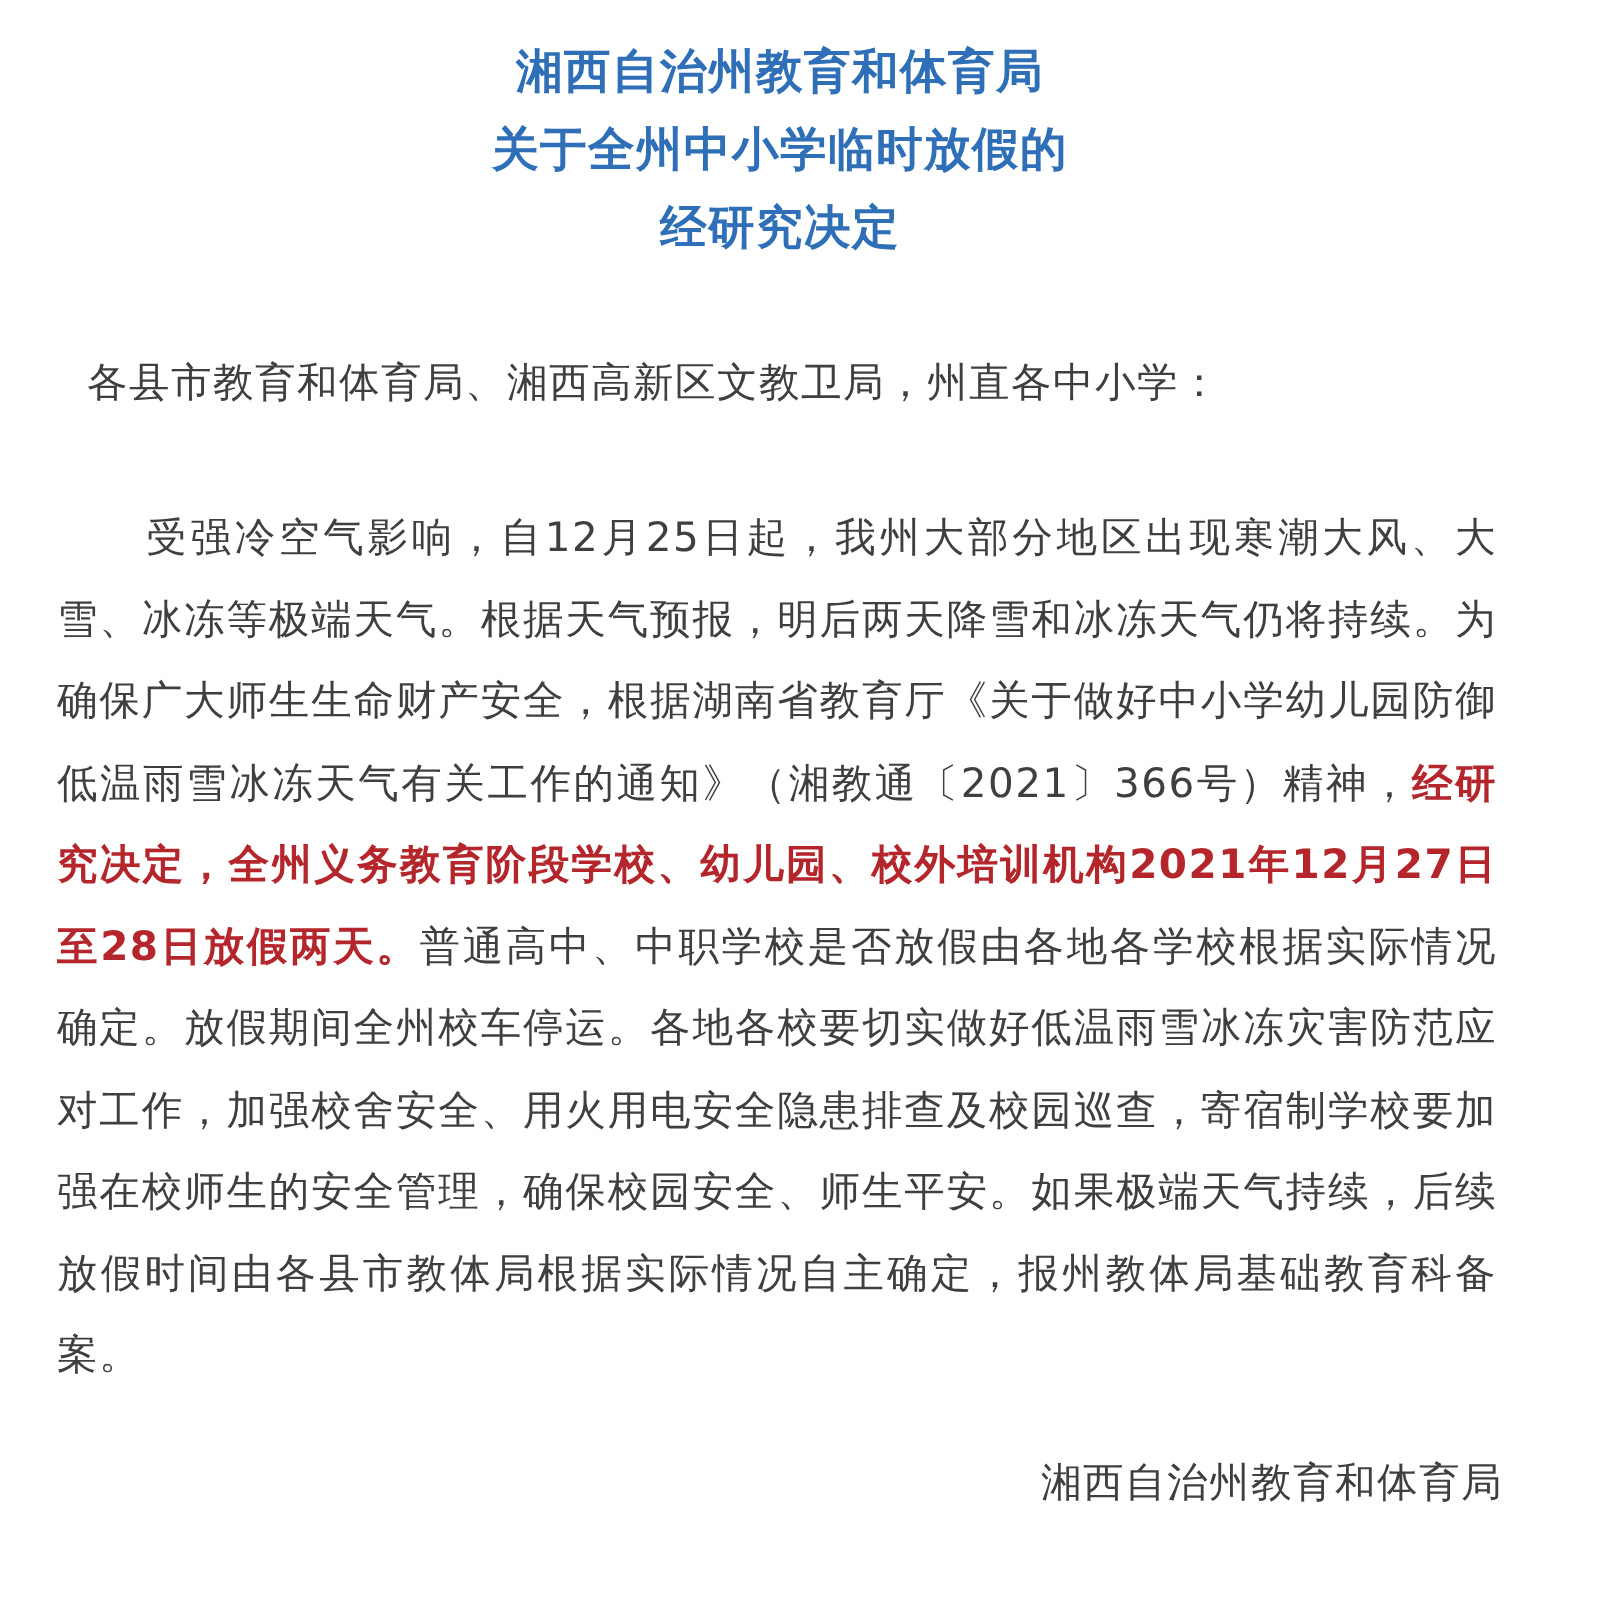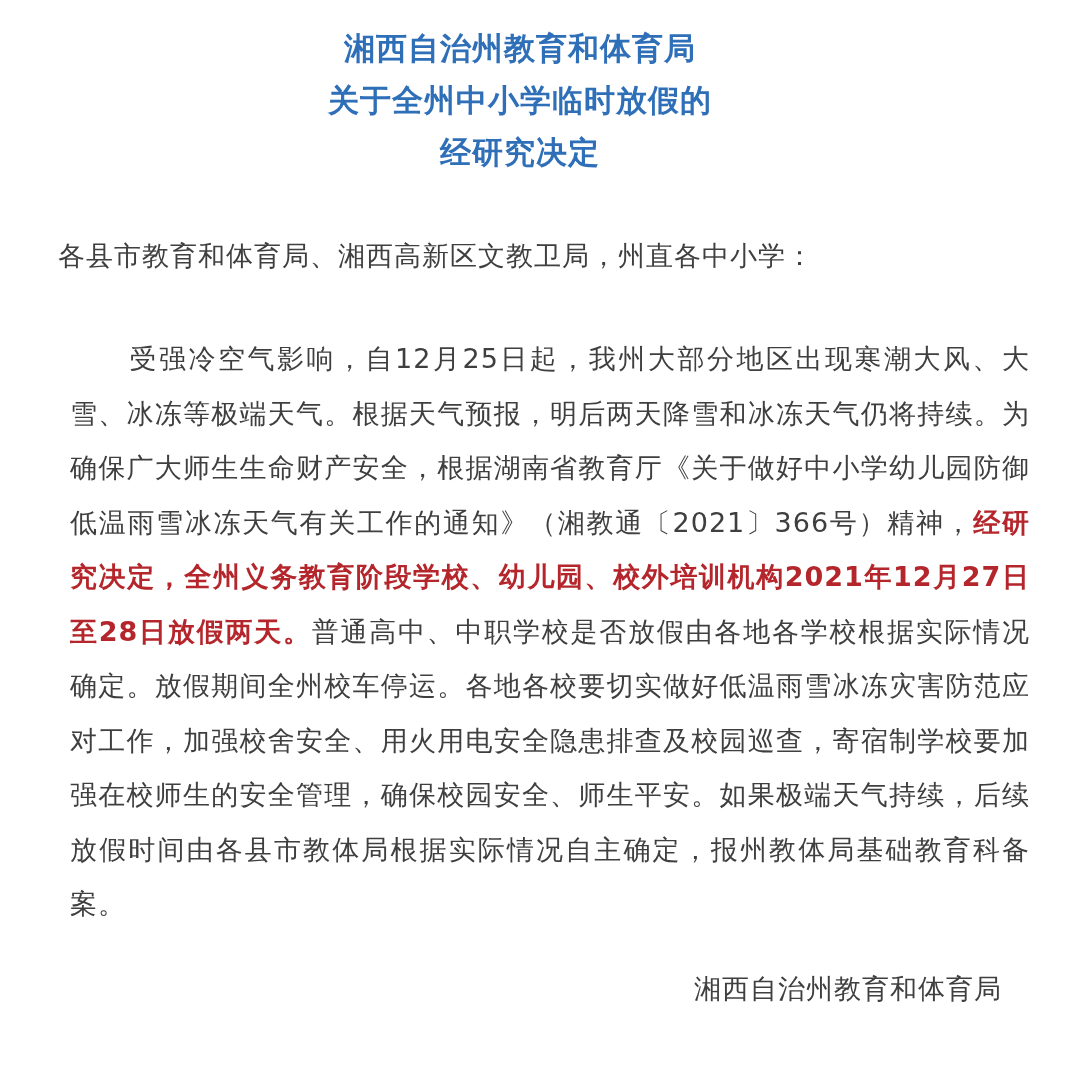--- a/index.html
+++ b/index.html
@@ -42,21 +42,20 @@
     .body-text {
       position: absolute;
       top: 332px;
       left: 38px;
       width: 960px;
       font-size: 27px;
       line-height: 54.5px;
       color: #3f3f3f;
       text-align: justify;
       letter-spacing: 1px;
-      margin-left: 32px;
     }
     .indent {
       display: inline-block;
       width: 58px;
     }
     .highlight {
       color: #b4262b;
       font-weight: bold;
     }
     .signature {

